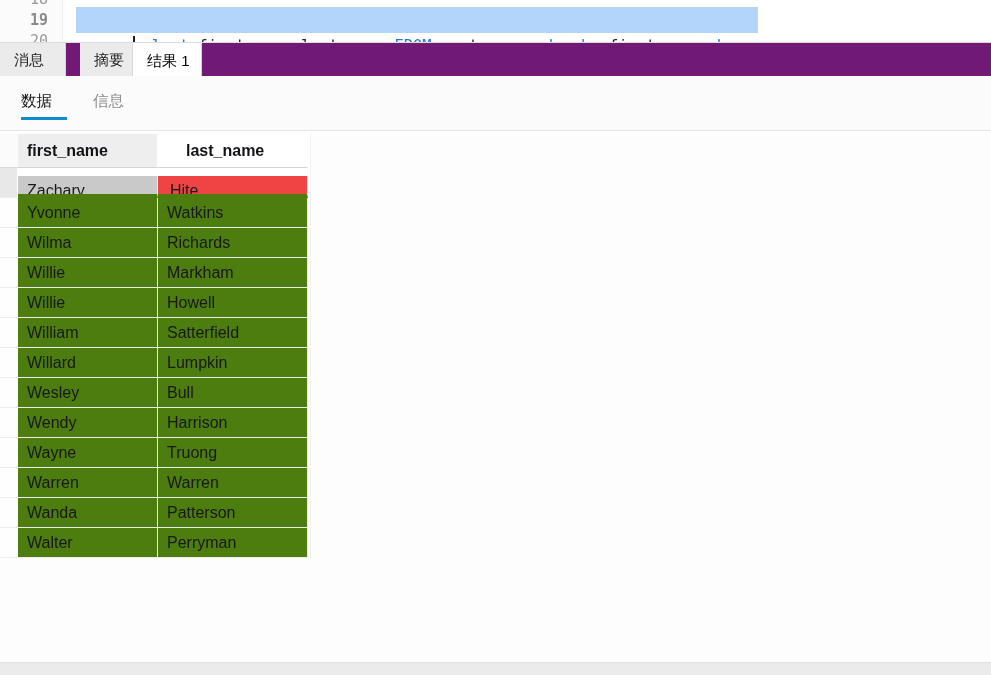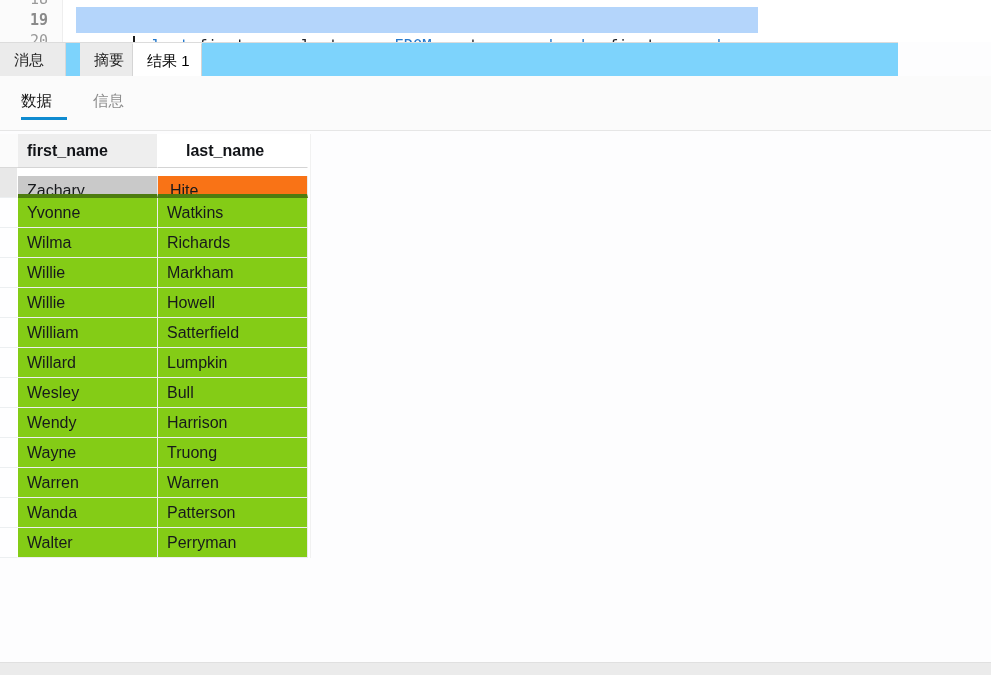--- a/index.html
+++ b/index.html
@@ -72,23 +72,23 @@
     vertical-align: -4px;
     margin-right: -2px;
   }
   .kw { color: #2579cc; }
   .id { color: #20232a; }
 
   
   .tabbar {
     position: absolute;
     left: 0; top: 42px;
-    width: 898px;
+    width: 991px;
     height: 34px;
-    background: #7dd3fc;
+    background: #701a75;
     border-top: 1px solid #dcdcdc;
   }
   .tab {
     position: absolute;
     top: 0;
     height: 34px;
     box-sizing: border-box;
     font-size: 15px;
     color: #1d1d1d;
     line-height: 33px;
@@ -160,21 +160,21 @@
   .cell {
     box-sizing: border-box;
     border-bottom: 1px solid #ededef;
     border-right: 1px solid #ebebeb;
     padding-left: 9px;
     font-size: 16px;
     line-height: 29px;
     color: #17191c;
     overflow: hidden;
     white-space: nowrap;
-    background: #84cc16;
+    background: #4d7c0f;
   }
   .cell.c-first { width: 140px; flex: 0 0 140px; }
   .cell.c-last  { width: 150px; flex: 0 0 150px; }
 
   
   .grid-row.header { height: 34px; }
   .grid-row.header .cell-gutter {
     background: #fbfbfb;
     border-bottom: 1px solid #d9d9d9;
     border-right: none;
@@ -186,21 +186,21 @@
     line-height: 33px;
     color: #111317;
     border-bottom: 1px solid #d4d4d4;
     border-right: 1px solid #ffffff;
   }
   .grid-row.header .cell.c-last { background: #ffffff; padding-left: 28px; }
 
   
   .grid-row.selected .cell-gutter { background: #e8e8e8; }
   .grid-row.selected .cell.c-first { background: #c9c9c9; }
-  .grid-row.selected .cell.c-last  { background: #f97316; padding-left: 12px; }
+  .grid-row.selected .cell.c-last  { background: #ef4444; padding-left: 12px; }
   .grid-row.selected .cell { border-bottom: 4px solid #4d7c0f; margin-top: 8px; }
 
   
   .footer {
     position: absolute;
     left: 0;
     top: 662px;
     width: 991px;
     height: 13px;
     background: #ebebeb;

